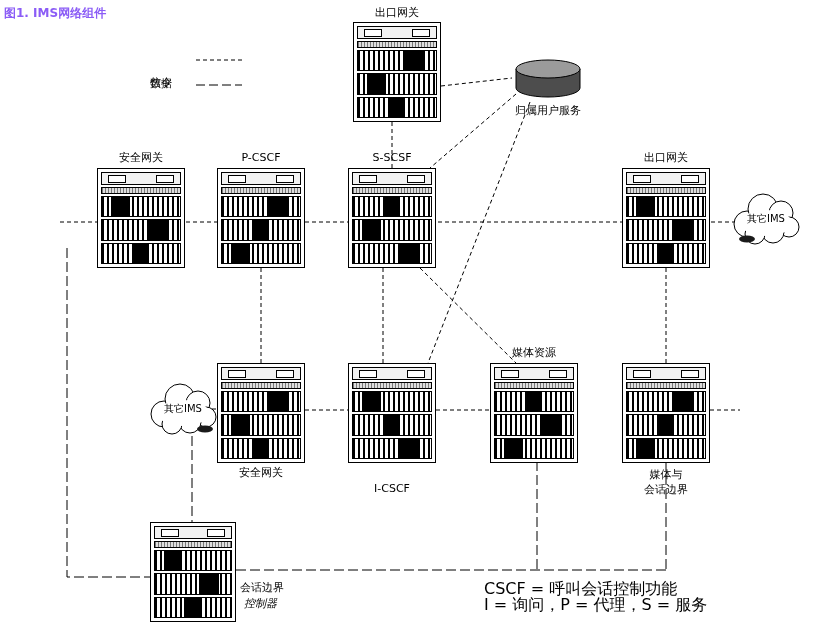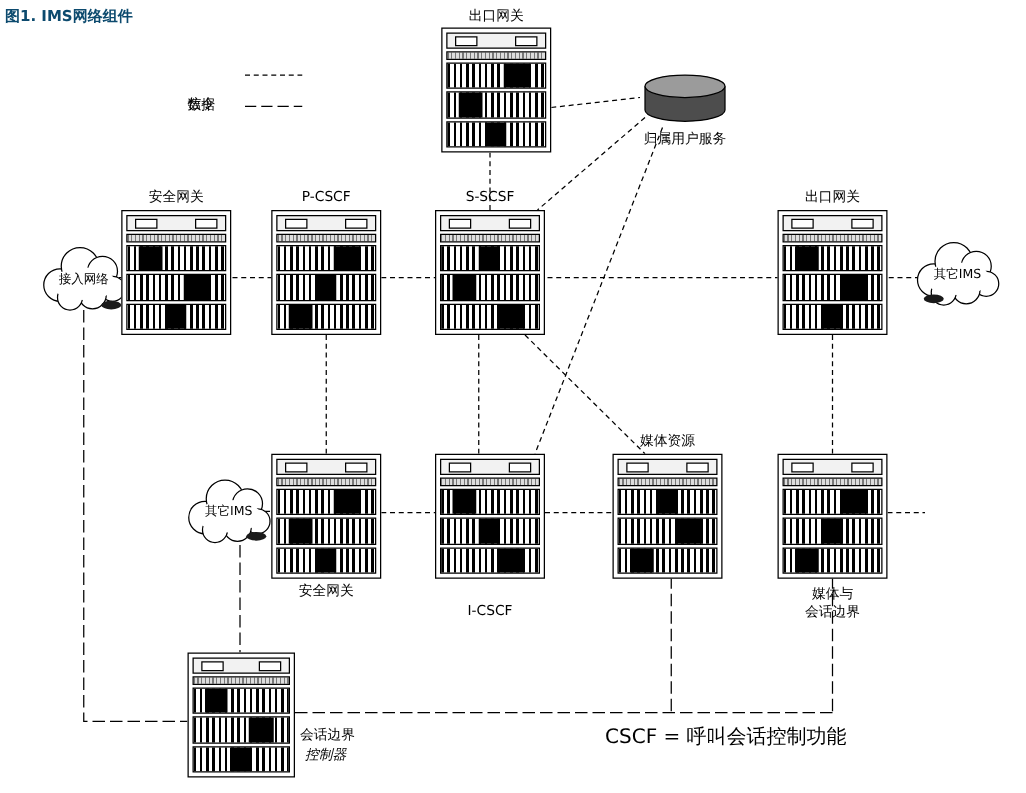--- a/index.html
+++ b/index.html
@@ -1,19 +1,19 @@
 <!DOCTYPE html>
 <html><head>
 <meta charset="utf-8">
 <style>
   html,body{margin:0;padding:0;background:#fff;}
   #canvas{position:relative;width:821px;height:634px;background:#fff;
           font-family:"DejaVu Sans",sans-serif;overflow:hidden;color:#000;}
   
-  .title{position:absolute;left:4px;top:5px;font-size:12px;font-weight:bold;color:#0c4a6e;}
+  .title{position:absolute;left:4px;top:5px;font-size:12px;font-weight:bold;color:#8b5cf6;}
   .lbl{position:absolute;font-size:11px;line-height:14px;text-align:center;white-space:nowrap;z-index:3;}
   .lbl.left{text-align:left;}
   .note{position:absolute;font-size:16px;line-height:15px;white-space:nowrap;z-index:3;}
   
   #wires{position:absolute;left:0;top:0;z-index:0;}
   
   .rack{position:absolute;width:88px;height:100px;border:1px solid #000;background:#fff;
         box-sizing:border-box;display:flex;flex-direction:column;gap:2px;padding:3px;z-index:2;}
   .rt{flex:0 0 13px;border:1px solid #000;background:#f2f2f2;display:flex;
       align-items:center;justify-content:space-between;padding:0 6px;box-sizing:border-box;}
@@ -70,35 +70,20 @@
 
   <div class="lbl left" style="left:150px;top:36px;margin-top:40px;">信令</div>
   <svg class="leg" style="left:196px;top:57px;" width="46" height="6">
     <line x1="0" y1="3" x2="46" y2="3" stroke="#000" stroke-width="1" stroke-dasharray="4 3"></line>
   </svg>
   <div class="lbl left" style="left:150px;top:77px;">数据</div>
   <svg class="leg" style="left:196px;top:82px;" width="46" height="6">
     <line x1="0" y1="3" x2="46" y2="3" stroke="#000" stroke-width="1" stroke-dasharray="9 4"></line>
   </svg>
 
-  <div class="cloud" style="left:30px;top:194px;">
-    <svg width="74" height="58">
-      <g stroke="#000" stroke-width="1" fill="#fff">
-        <circle cx="18" cy="34" r="13"></circle>
-          <circle cx="34" cy="19" r="15"></circle>
-          <circle cx="52" cy="23" r="12"></circle>
-        <circle cx="60" cy="37" r="10"></circle>
-          <circle cx="44" cy="42" r="11"></circle>
-          <circle cx="26" cy="44" r="10"></circle>
-      </g>
-      <ellipse cx="37" cy="33" rx="26" ry="13" fill="#fff"></ellipse>
-      <ellipse cx="59" cy="50" rx="8" ry="3.5" fill="#1a1a1a"></ellipse>
-    </svg>
-    <div class="clabel">接入网络</div>
-  </div>
 
   <div class="cloud" style="left:729px;top:190px;">
     <svg width="74" height="58">
       <g stroke="#000" stroke-width="1" fill="#fff">
         <circle cx="18" cy="34" r="13"></circle>
           <circle cx="34" cy="19" r="15"></circle>
           <circle cx="52" cy="23" r="12"></circle>
         <circle cx="60" cy="37" r="10"></circle>
           <circle cx="44" cy="42" r="11"></circle>
           <circle cx="26" cy="44" r="10"></circle>
@@ -250,14 +235,15 @@
       </div>
     <div class="rv"></div>
     <div class="rb b2"></div>
     <div class="rb b1"></div>
     <div class="rb b3"></div>
   </div>
   <div class="lbl left" style="left:240px;top:581px;">会话边界</div>
   <div class="lbl left" style="left:244px;top:597px;font-style:italic;">控制器</div>
 
   <div class="note" style="left:484px;top:581px;">CSCF = 呼叫会话控制功能</div>
+  <div class="note" style="left:484px;top:597px;">I = 询问，P = 代理，S = 服务</div>
 
 </div>
 
 </body></html>

